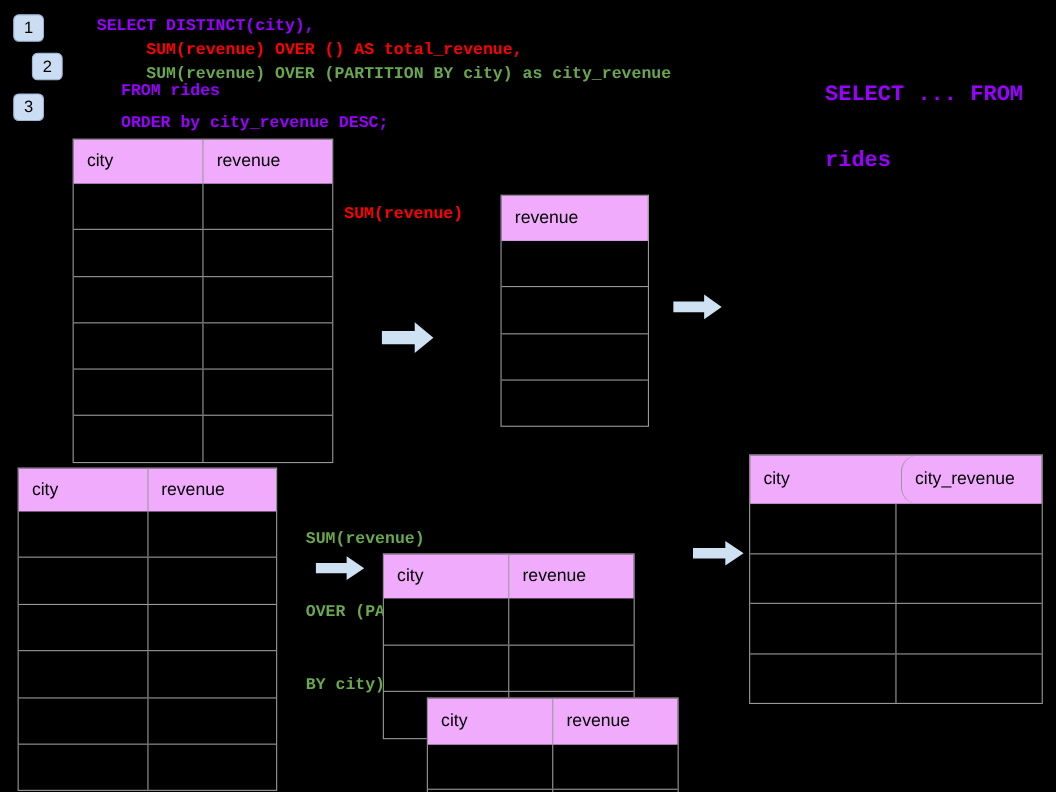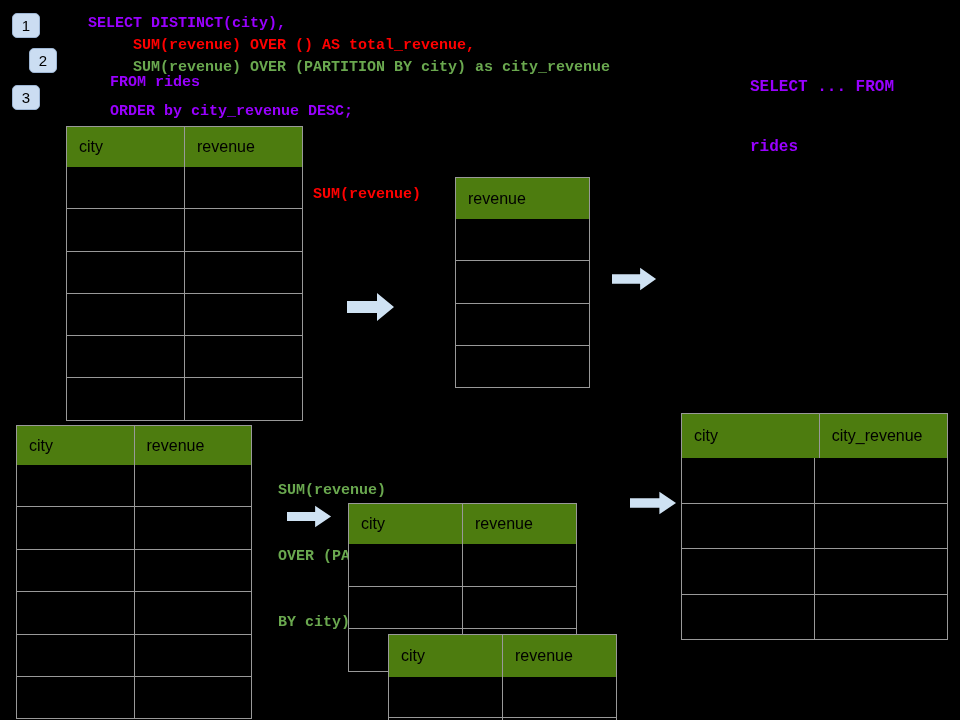--- a/index.html
+++ b/index.html
@@ -14,42 +14,42 @@
     position:absolute;
     font-family:"Liberation Mono","DejaVu Sans Mono",monospace;
     font-weight:bold;
     font-size:15px;
     line-height:22px;
     white-space:pre;
   }
   .purple{color:#9900FF;}
   .red{color:#FF0000;}
   .green{color:#6AA84F;}
-  .note{font-size:16px;line-height:20px;}
+  .note{font-size:20px;line-height:20px;}
   .badge{
     position:absolute;
     width:28px;height:25px;
     background:#CBDDF2;
     border:1px solid #9EB6D4;
     border-radius:5px;
     box-sizing:border-box;
     display:flex;align-items:center;justify-content:center;
     font-size:15px;color:#000;
   }
   .table{
     position:absolute;
     background:#000;
     border:1px solid #999;
     box-sizing:border-box;
     z-index:1;
   }
   .table.overlap{z-index:5;}
   .thead{
     display:flex;
-    background:#4d7c0f;
+    background:#f0abfc;
     height:var(--hh);
   }
   .th{
     flex:1;
     display:flex;align-items:center;
     padding-left:12px;
     font-size:16px;color:#000;
     border-left:1px solid #999;
     box-sizing:border-box;
     overflow:hidden;
@@ -233,21 +233,21 @@
     </div>
 </div>
 
 <svg class="arrow" style="left:630px;top:491px;" width="47" height="24" viewBox="0 0 48 30" preserveAspectRatio="none">
   <path d="M0 9 H30 V1 L47 15 L30 29 V21 H0 Z" fill="#CFE2F3"></path>
 </svg>
 
 <div class="table" style="left:681px;top:413px;width:267px;--hh:44px;--rh:44.5px;">
   <div class="thead">
     <div class="th" style="flex:1.04;">city</div>
-    <div class="th" style="flex:0.96;">city_revenue</div>
+    <div class="th" style="flex:0.96;border-radius:15px;">city_revenue</div>
   </div>
   <div class="tbody">
       <div class="trow">
         <div class="tcell"></div>
         <div class="tcell"></div>
       </div>
       <div class="trow">
         <div class="tcell"></div>
         <div class="tcell"></div>
       </div>

